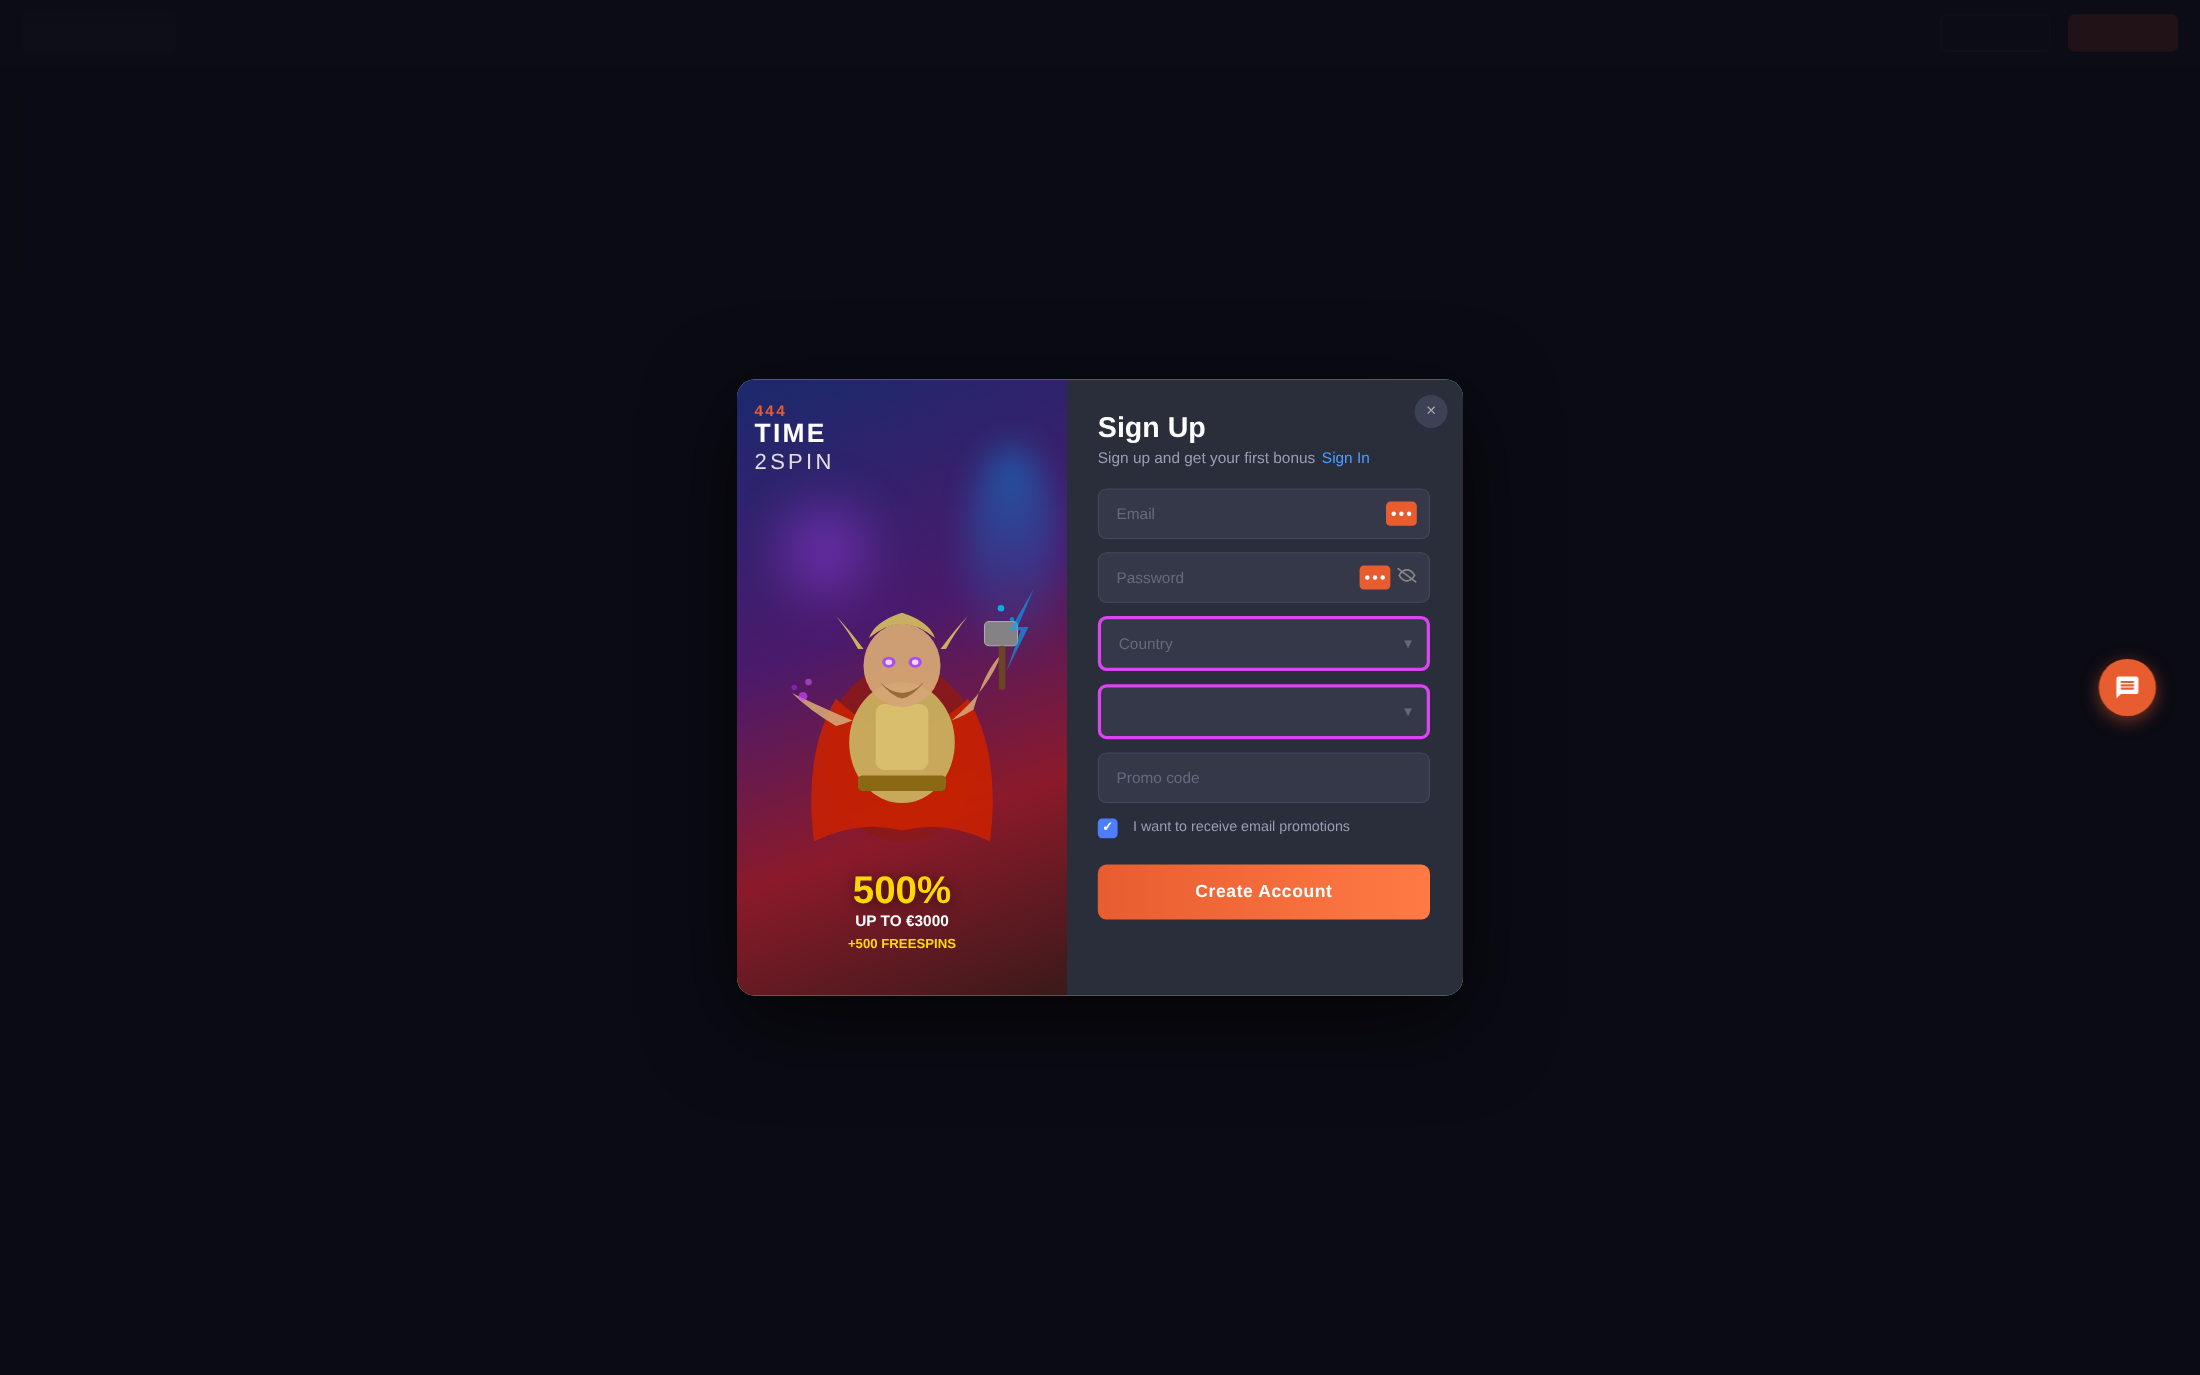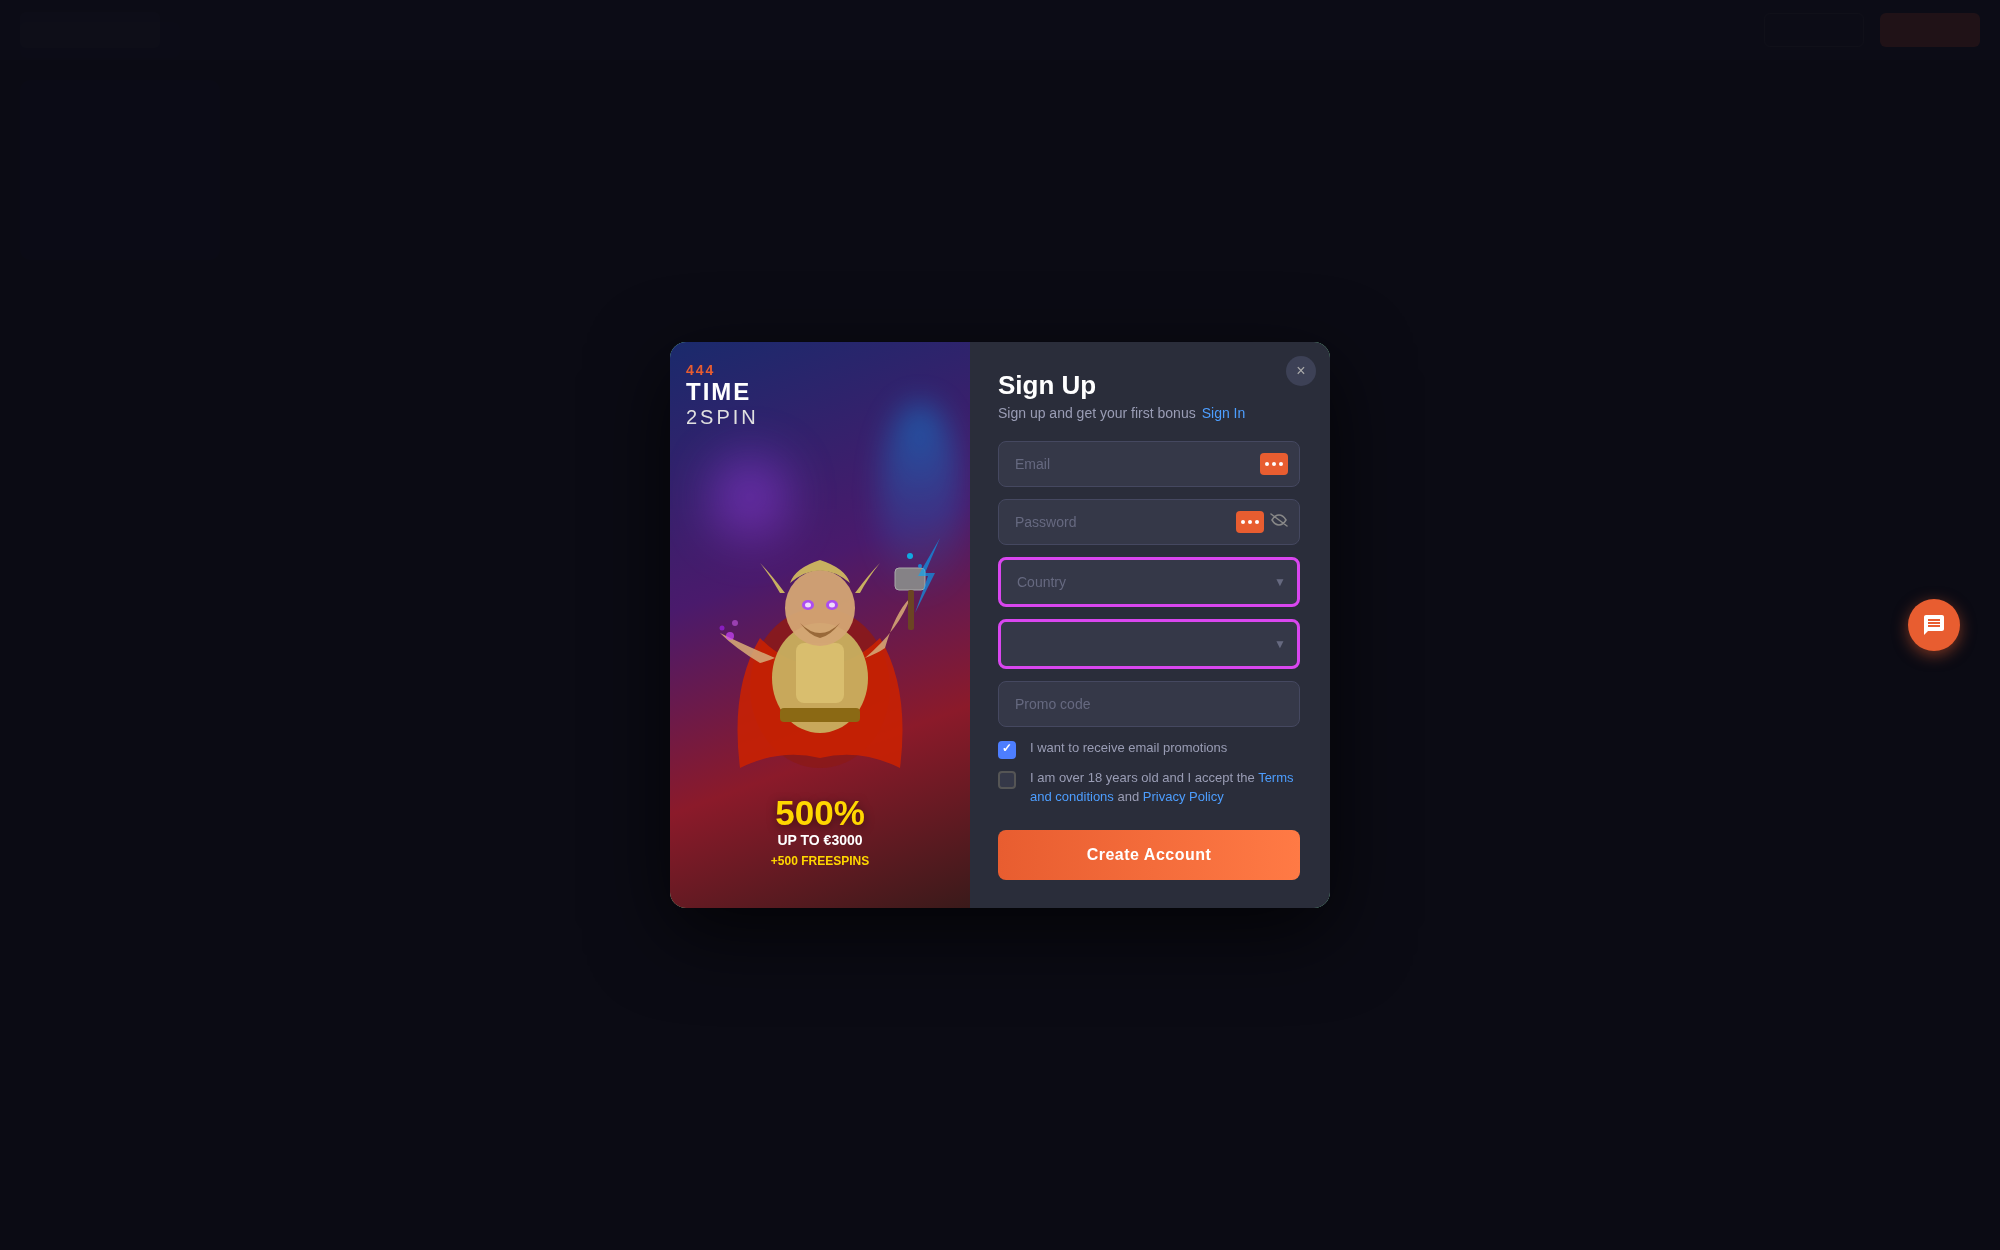--- a/index.html
+++ b/index.html
@@ -587,29 +587,20 @@
         <input class="form-input" type="text" placeholder="Promo code" style="">
       </div>
 
       
       <div class="checkbox-group">
         <input type="checkbox" class="checkbox-input" id="chk-promotions" checked="" style="">
         <label class="checkbox-label" for="chk-promotions">I want to receive email promotions</label>
       </div>
 
       
-      <div class="checkbox-group">
-        <input type="checkbox" class="checkbox-input" id="chk-terms" style="">
-        <label class="checkbox-label" for="chk-terms">
-          <span>I am over 18 years old and I accept the</span>
-          <a class="link-text">Terms and conditions</a>
-          <span>and</span>
-          <a class="link-text">Privacy Policy</a>
-        </label>
-      </div>
 
       
       <button class="create-btn">Create Account</button>
     </div>
 
   </div>
 </div>
 
 <div class="chat-btn" style="position:fixed; right:40px; top:50%; transform:translateY(-50%);">
   <svg viewBox="0 0 24 24">

